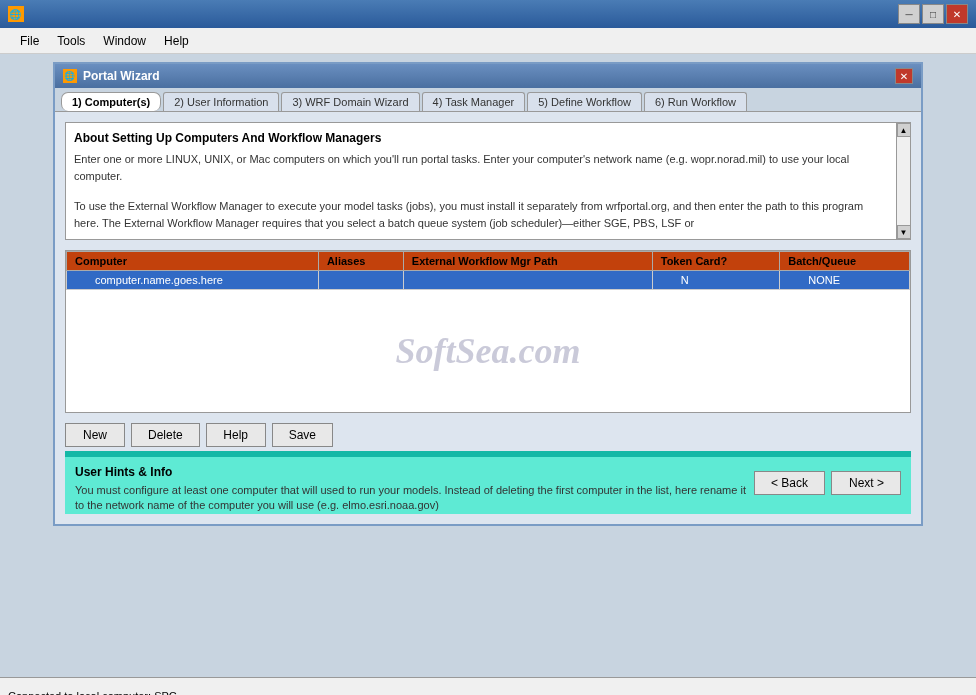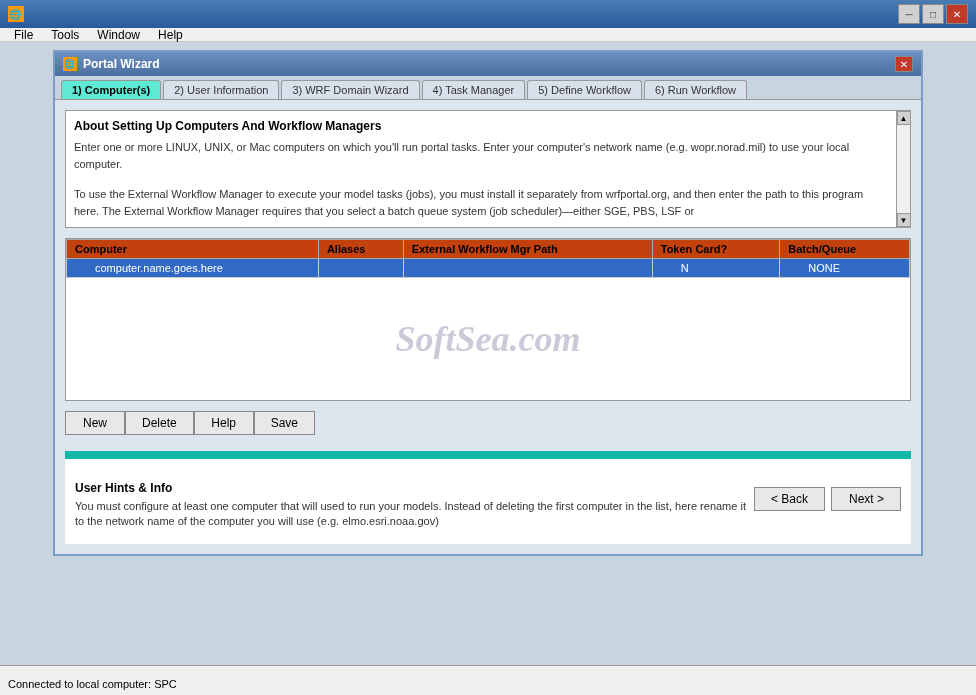--- a/index.html
+++ b/index.html
@@ -56,24 +56,24 @@
     }
     .title-bar-btn.close-btn {
       background: #c0392b;
       color: white;
     }
 
     
     .menu-bar {
       background: #f0f0f0;
       border-bottom: 1px solid #ccc;
-      padding: 2px 6px;
+      padding: 2px 12px;
       display: flex;
       gap: 2px;
-      height: 14px;
+      height: 26px;
       align-items: center;
     }
     .menu-item {
       padding: 2px 8px;
       cursor: pointer;
       font-size: 12px;
     }
 
     
     .main-area {
@@ -150,23 +150,24 @@
       padding: 3px 10px;
       background: #d8e0ec;
       border: 1px solid #999;
       border-bottom: none;
       cursor: pointer;
       font-size: 11px;
       color: #333;
       border-radius: 3px 3px 0 0;
     }
     .tab.active {
-      background: #5eead4;
+      background: #ffffff;
       font-weight: bold;
       color: #000;
+      border-radius: 7px;
     }
 
     
     .dialog-content {
       padding: 10px;
       background: #dde5ef;
     }
 
     
     .info-box {
@@ -245,37 +246,38 @@
       font-family: Georgia, serif;
       font-size: 36px;
       color: rgba(150, 150, 180, 0.5);
       font-style: italic;
       font-weight: bold;
     }
 
     
     .action-buttons {
       display: flex;
-      margin-bottom: 16px;
+      gap: 6px;
+      margin-bottom: 4px;
     }
     .btn {
       padding: 4px 16px;
       background: #e8e8e8;
       border: 1px solid #888;
       cursor: pointer;
       font-size: 12px;
       min-width: 60px;
       text-align: center;
     }
 
     
     .hints-section {
-      background: #ffffff;
-      border-top: 8px solid #14b8a6;
-      padding: 14px 10px;
+      background: #5eead4;
+      border-top: 6px solid #14b8a6;
+      padding: 0 10px;
     }
     .hints-title {
       font-weight: bold;
       font-size: 12px;
       margin-bottom: 4px;
     }
     .hints-text {
       font-size: 11px;
       color: #333;
       line-height: 1.4;

